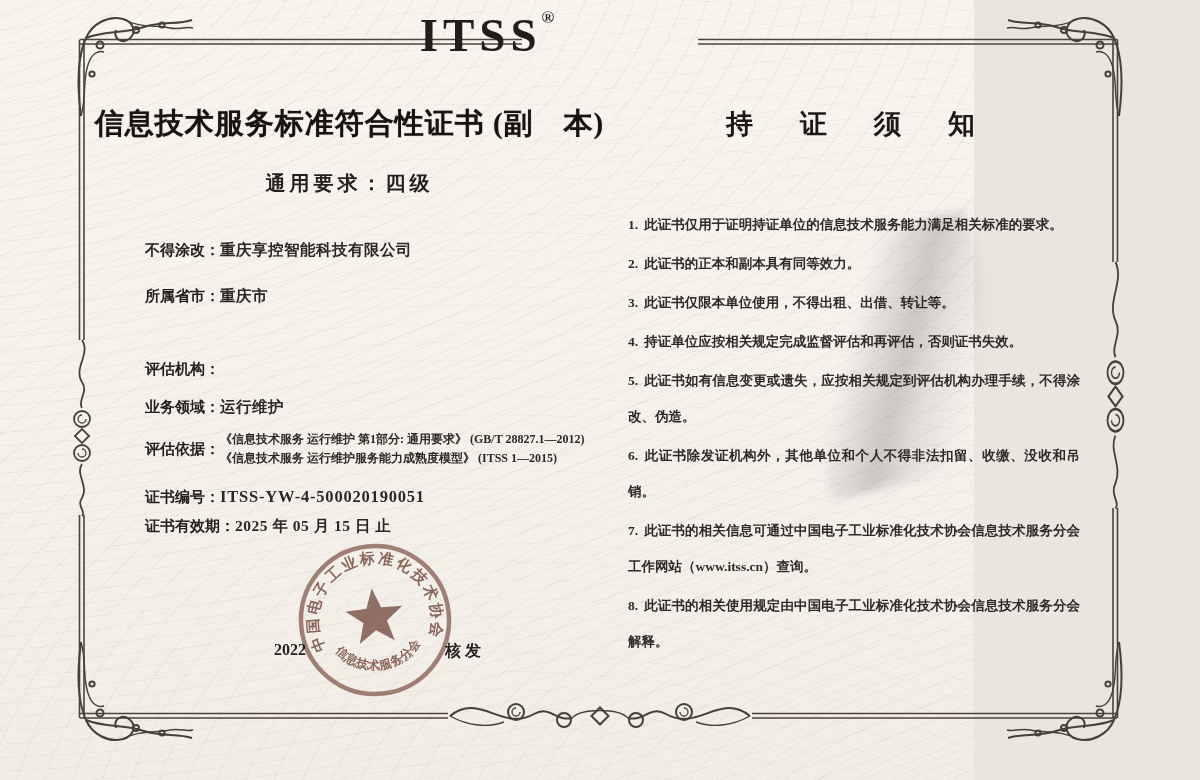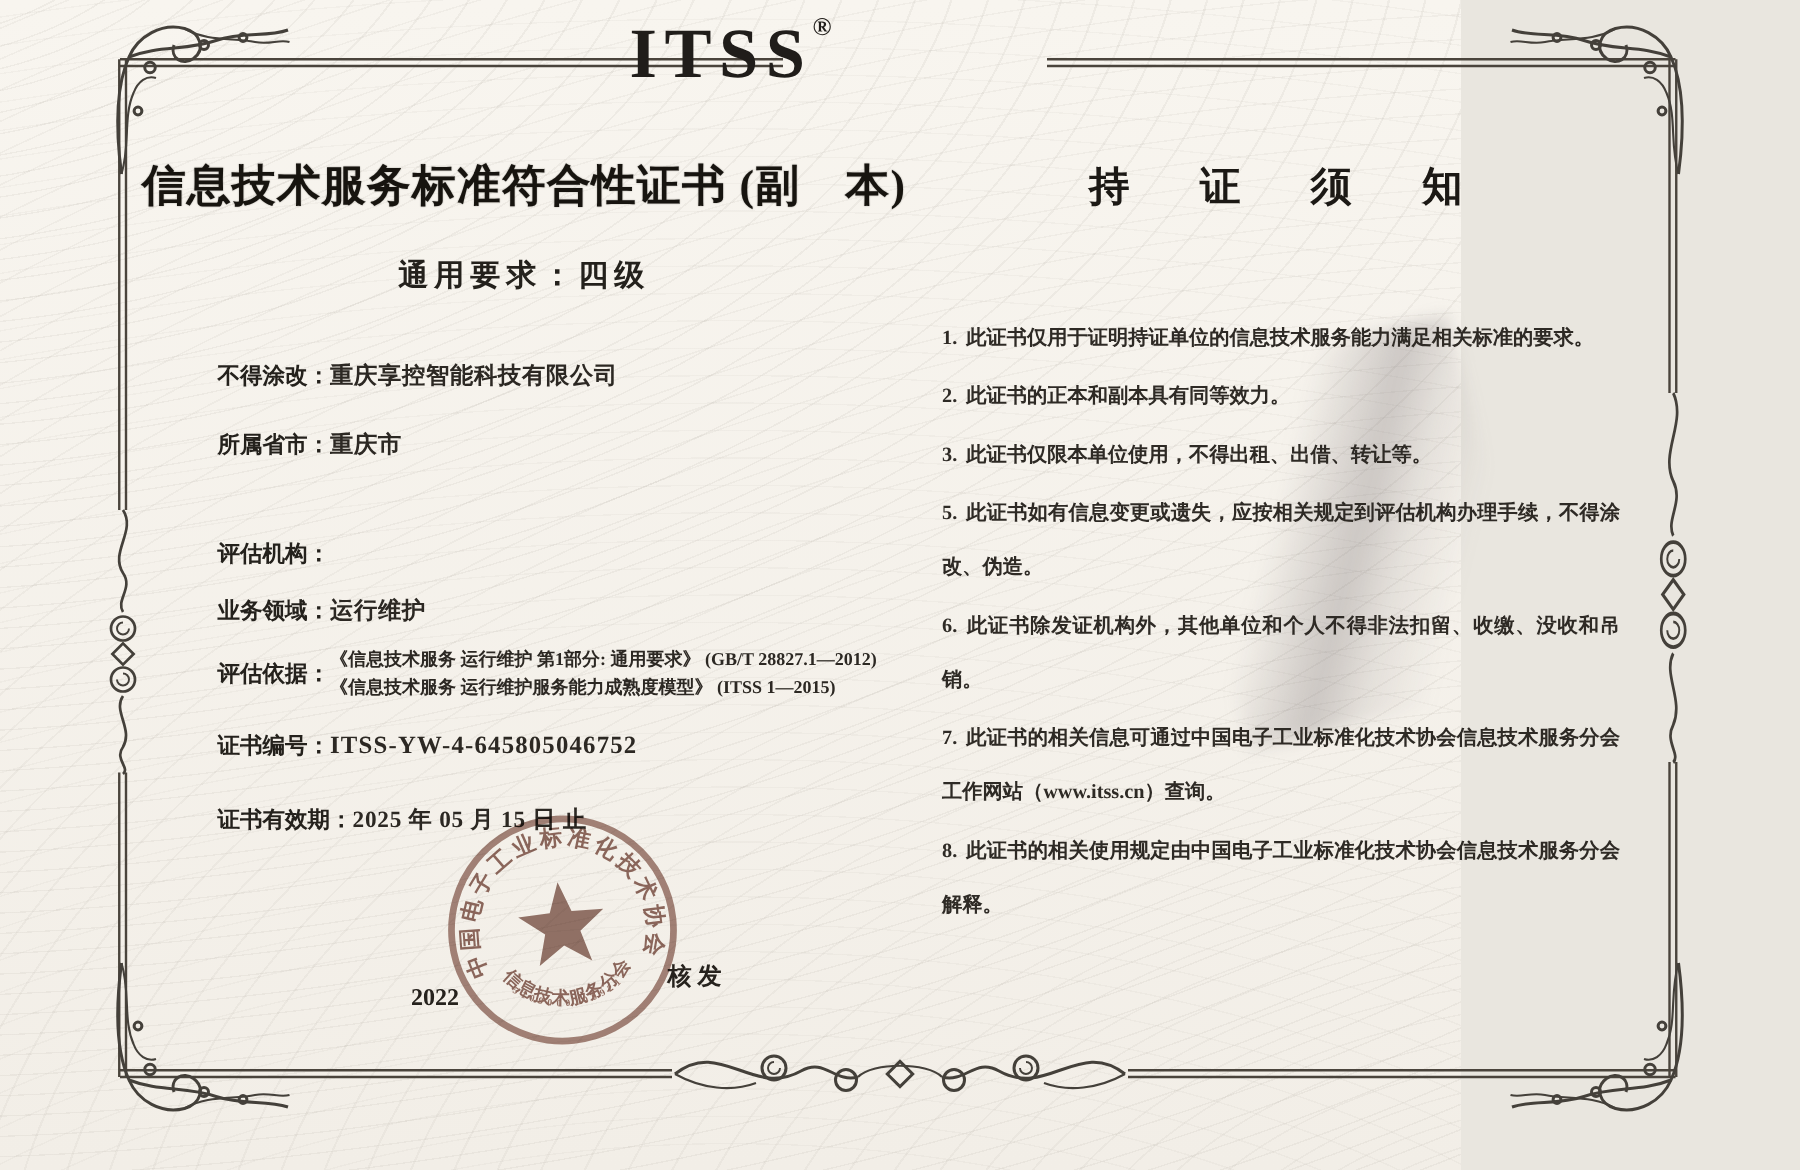--- a/index.html
+++ b/index.html
@@ -40,27 +40,27 @@
     position:absolute;left:92px;top:170px;width:515px;text-align:center;
     font-size:20px;font-weight:bold;letter-spacing:4px;color:#24211c;
   }
 
   .field-row{position:absolute;left:145px;display:flex;align-items:center;max-width:470px;}
   .field-label{font-size:15px;font-weight:bold;white-space:nowrap;color:#24211c;flex:none;}
   .field-value{font-size:15.5px;font-weight:600;color:#2c2823;letter-spacing:.5px;}
   .field-value.code{font-size:16.5px;letter-spacing:.8px;}
   .field-value.multiline{white-space:pre-line;font-size:12px;line-height:19px;letter-spacing:0;}
   .row-1{top:240px;} .row-2{top:286px;} .row-3{top:322px;} .row-4{top:360px;}
-  .row-5{top:397px;} .row-6{top:430px;} .row-7{top:487px;} .row-8{top:536px;text-align:right;}
+  .row-5{top:397px;} .row-6{top:430px;} .row-7{top:487px;} .row-8{top:516px;text-align:right;}
 
   .seal{
     position:absolute;left:295px;top:540px;width:160px;height:160px;
     transform:rotate(-6deg);opacity:.88;mix-blend-mode:multiply;
   }
-  .issue-year{position:absolute;left:274px;top:641px;font-size:16px;font-weight:bold;color:#26221d;margin-top:16px;}
+  .issue-year{position:absolute;left:274px;top:641px;font-size:16px;font-weight:bold;color:#26221d;}
   .issue-suffix{position:absolute;left:445px;top:641px;font-size:16px;font-weight:bold;letter-spacing:4px;color:#26221d;}
 
   .notice-heading{
     position:absolute;left:628px;top:106px;width:455px;text-align:center;
     font-size:27px;font-weight:bold;letter-spacing:10px;color:#1c1915;
   }
   .notice-list{
     position:absolute;left:628px;top:207px;width:452px;
     font-size:13.5px;font-weight:600;line-height:36px;color:#2e2a25;
     text-align:justify;
@@ -150,21 +150,21 @@
     <span class="field-label">业务领域：</span>
     <span class="field-value">运行维护</span>
   </div>
   <div class="field-row row-6">
     <span class="field-label">评估依据：</span>
     <span class="field-value multiline">《信息技术服务 运行维护 第1部分: 通用要求》 (GB/T 28827.1—2012)
 《信息技术服务 运行维护服务能力成熟度模型》 (ITSS 1—2015)</span>
   </div>
   <div class="field-row row-7">
     <span class="field-label">证书编号：</span>
-    <span class="field-value code">ITSS-YW-4-645805046752</span>
+    <span class="field-value code">ITSS-YW-4-500020190051</span>
   </div>
   <div class="field-row row-8">
     <span class="field-label">证书有效期：</span>
     <span class="field-value">2025 年  05  月 15  日 止</span>
   </div>
 
   <span class="issue-year">2022</span>
   <span class="issue-suffix">核发</span>
 
   <svg class="seal" viewBox="0 0 160 160" xmlns="http://www.w3.org/2000/svg">
@@ -185,19 +185,20 @@
       <textPath href="#arcSerial" startOffset="50%" text-anchor="middle">5109000100921</textPath>
     </text>
   </svg>
 
   <div class="notice-heading">持　证　须　知</div>
 
   <div class="notice-list">
     <div class="notice-item"><span class="num">1.</span><span class="txt">此证书仅用于证明持证单位的信息技术服务能力满足相关标准的要求。</span></div>
     <div class="notice-item"><span class="num">2.</span><span class="txt">此证书的正本和副本具有同等效力。</span></div>
     <div class="notice-item"><span class="num">3.</span><span class="txt">此证书仅限本单位使用，不得出租、出借、转让等。</span></div>
+    <div class="notice-item"><span class="num">4.</span><span class="txt">持证单位应按相关规定完成监督评估和再评估，否则证书失效。</span></div>
     <div class="notice-item"><span class="num">5.</span><span class="txt">此证书如有信息变更或遗失，应按相关规定到评估机构办理手续，不得涂改、伪造。</span></div>
     <div class="notice-item"><span class="num">6.</span><span class="txt">此证书除发证机构外，其他单位和个人不得非法扣留、收缴、没收和吊销。</span></div>
     <div class="notice-item"><span class="num">7.</span><span class="txt">此证书的相关信息可通过中国电子工业标准化技术协会信息技术服务分会工作网站（www.itss.cn）查询。</span></div>
     <div class="notice-item"><span class="num">8.</span><span class="txt">此证书的相关使用规定由中国电子工业标准化技术协会信息技术服务分会解释。</span></div>
   </div>
 
 </div>
 
 </body></html>

